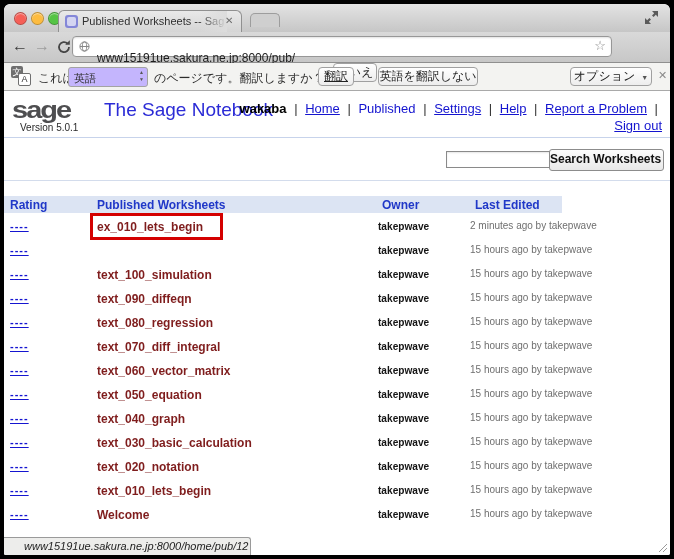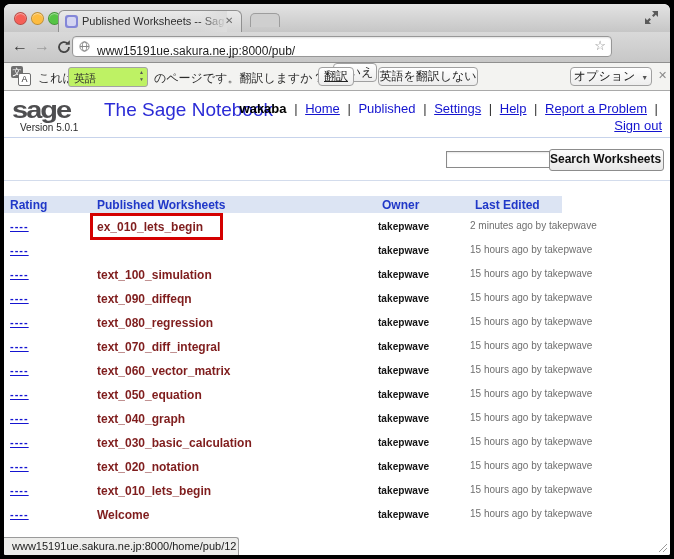--- a/index.html
+++ b/index.html
@@ -24,34 +24,34 @@
   #fullscreen-btn{left:640px;top:6px;}
 
   
   #toolbar{left:0;top:28px;width:666px;height:30px;background:linear-gradient(#d9d9d9,#c7c7c7);border-bottom:1px solid #8f8f8f;}
   .navbtn{top:4px;font-size:16px;font-weight:bold;line-height:20px;}
   #back-btn{left:8px;color:#3c3c3c;}
   #fwd-btn{left:30px;color:#9d9d9d;}
   #reload-btn{left:52px;top:7px;}
   #omnibox{left:68px;top:4px;width:538px;height:19px;background:#fff;border:1px solid #979797;border-radius:4px;box-shadow:inset 0 1px 2px rgba(0,0,0,.12);}
   #omni-globe{left:6px;top:4px;}
-  #omni-url{left:24px;top:7px;font-size:12px;color:#1d1d1d;white-space:nowrap;}
+  #omni-url{left:24px;top:14px;font-size:12px;color:#1d1d1d;white-space:nowrap;}
   #omni-star{right:5px;top:1px;font-size:13px;color:#8a8a8a;}
   #omni-tail{left:74px;top:53px;width:0;height:0;border-left:5px solid transparent;border-right:5px solid transparent;border-top:5px solid #b5b5b5;}
   #ext-blue{left:612px;top:34px;width:18px;height:18px;border-radius:3px;background:#3e9cdf;}
   #ext-evernote{left:634px;top:32px;width:18px;height:18px;border:1px dashed #7a7a7a;background:#d2d2d2;}
   #ext-evernote i{position:absolute;left:2px;top:2px;width:14px;height:14px;border-radius:3px;background:#7b7b7b;}
   #wrench-btn{left:650px;top:34px;}
 
   
   #translatebar{left:0;top:59px;width:666px;height:27px;background:#f3f3f1;border-bottom:1px solid #a9a9a9;font-size:12px;color:#2c2c2c;}
   #tr-icon-back{left:7px;top:3px;width:12px;height:12px;background:#6f6f6f;border-radius:2px;color:#fff;font-size:9px;line-height:12px;text-align:center;}
   #tr-icon-front{left:14px;top:10px;width:11px;height:11px;background:#fff;border:1px solid #6f6f6f;border-radius:2px;color:#333;font-size:9px;line-height:11px;text-align:center;}
   #tr-prefix{left:34px;top:7px;}
-  #tr-select{left:64px;top:4px;width:78px;height:18px;background:#bef264;border:1px solid #a3a3a3;border-radius:3px;font-size:11px;}
+  #tr-select{left:64px;top:4px;width:78px;height:18px;background:#c4b5fd;border:1px solid #a3a3a3;border-radius:3px;font-size:11px;}
   #tr-select .val{position:absolute;left:5px;top:3px;}
   #tr-select .stepper{position:absolute;right:3px;top:1px;font-size:5px;line-height:7px;color:#555;text-align:center;}
   #tr-suffix{left:150px;top:7px;}
   .macbtn{background:linear-gradient(#ffffff,#ededed);border:1px solid #a0a0a0;border-radius:4px;font-size:12px;color:#222;text-align:center;line-height:17px;height:17px;}
   #btn-no{left:286px;top:0;width:42px;margin-left:43px;}
   #btn-translate{left:314px;top:4px;width:34px;text-decoration:underline;}
   #btn-never{left:374px;top:4px;width:98px;}
   #btn-options{left:566px;top:4px;width:80px;}
   #btn-options .caret{font-size:7px;color:#555;margin-left:6px;}
   #tr-close{left:654px;top:6px;font-size:11px;color:#8a8a8a;}
@@ -79,21 +79,21 @@
   #rows{left:0;top:124px;width:666px;}
   .trow{position:relative;height:24px;}
   .trow span{position:absolute;top:5px;}
   .rating{left:6px;font-size:11px;font-weight:bold;color:#1515d0;text-decoration:underline;letter-spacing:1px;cursor:pointer;}
   .wname{left:93px;font-size:12px;font-weight:bold;color:#7f1d1d;cursor:pointer;}
   .owner{left:374px;font-size:11px;font-weight:bold;color:#151515;transform:scaleX(.92);transform-origin:left;}
   .edited{left:466px;top:7px;font-size:10px;color:#6f6f6f;}
 
   #red-box{left:86px;top:122px;width:127px;height:21px;border:3px solid #d40000;}
 
-  #status-bubble{left:0px;top:533px;width:226px;height:17px;background:#ededeb;border:1px solid #9a9a9a;border-left:none;border-bottom:none;border-radius:0 3px 0 0;font-size:11px;color:#222;line-height:17px;padding-left:8px;}
+  #status-bubble{left:0px;top:533px;width:226px;height:17px;background:#ededeb;border:1px solid #9a9a9a;border-left:none;border-bottom:none;border-radius:0 3px 0 0;font-size:11px;color:#222;line-height:17px;padding-left:20px;font-style:italic;}
   #grip{left:652px;top:537px;}
 </style>
 </head>
 <body>
 
 <div id="screen">
   <div id="win">
 
     <div id="titlebar" class="abs">
       <div id="light-close" class="abs light"></div>

